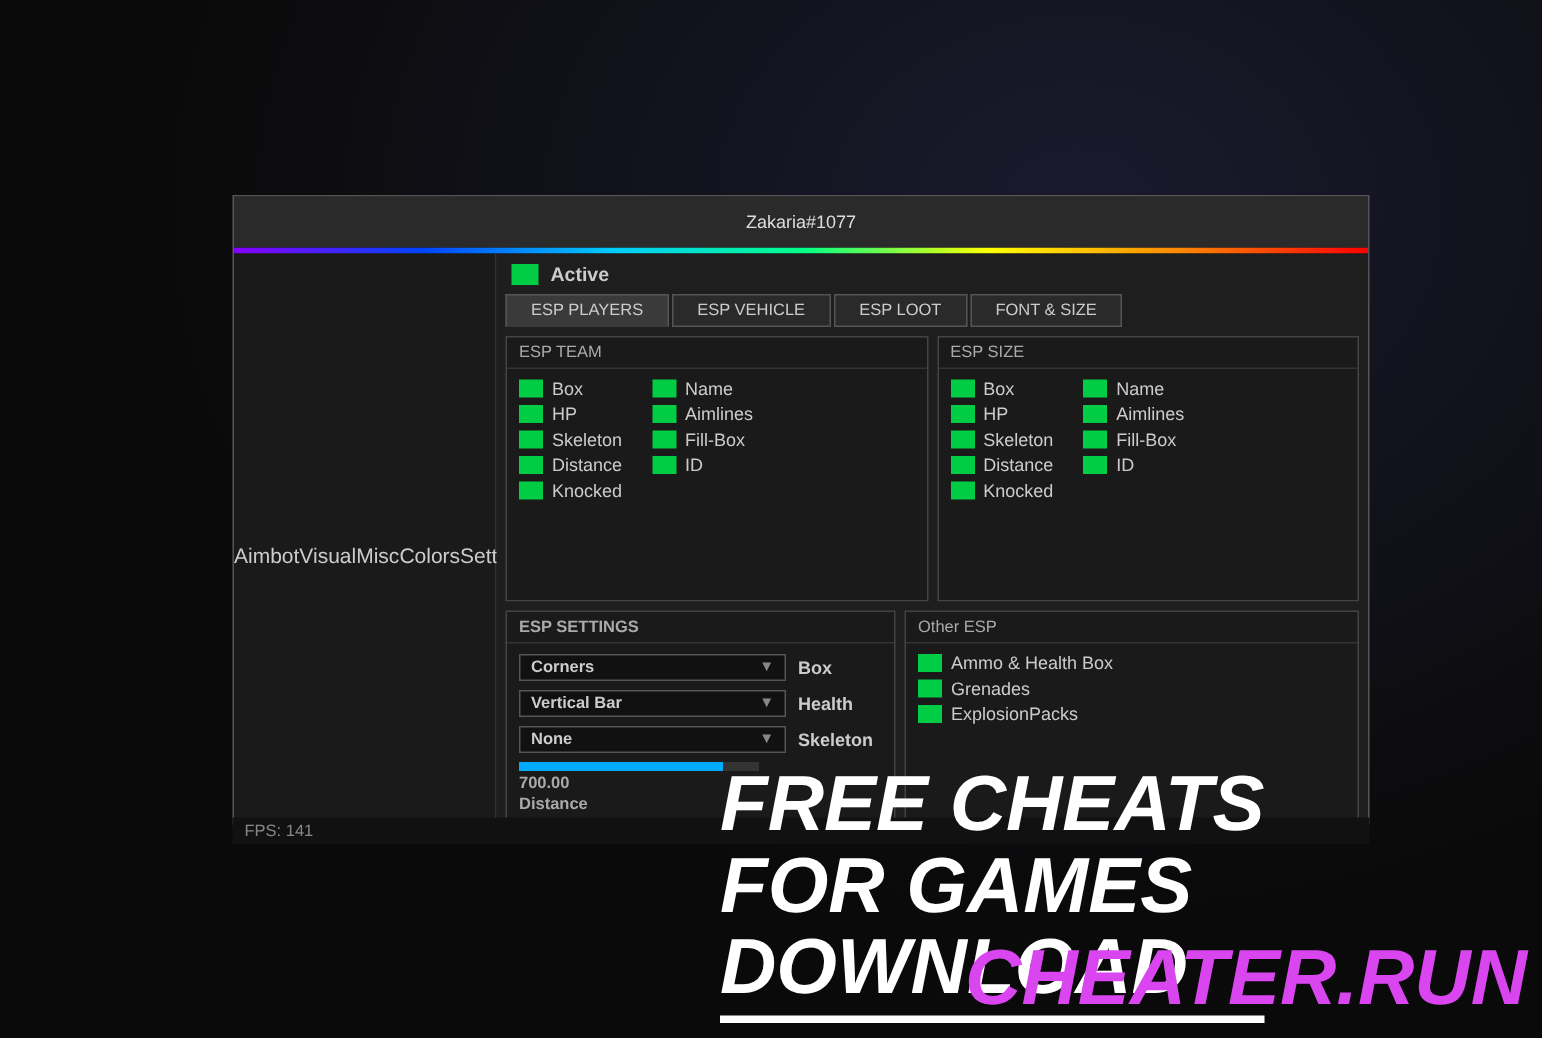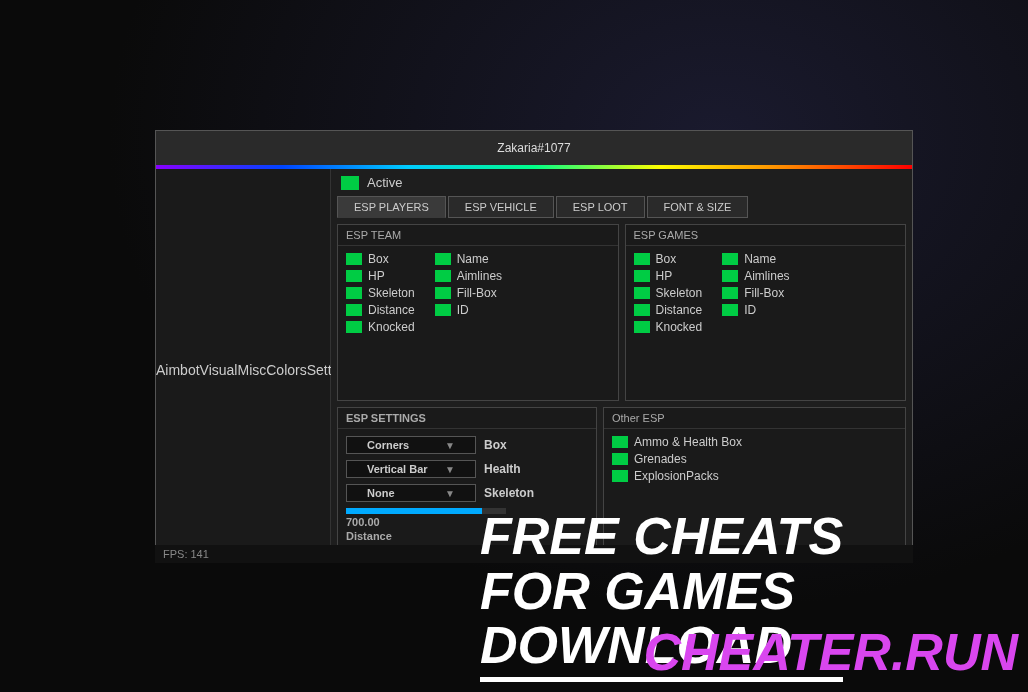--- a/index.html
+++ b/index.html
@@ -90,20 +90,21 @@
       width: 18px;
       height: 14px;
       background: #00cc44;
       display: inline-block;
       flex-shrink: 0;
     }
 
     .active-label {
       color: #ccc;
       font-size: 13px;
+      font-weight: bold;
     }
 
     .tabs-row {
       display: flex;
       gap: 2px;
       padding: 0 6px 6px 6px;
     }
 
     .tab {
       padding: 4px 16px;
@@ -193,24 +194,24 @@
       align-items: center;
       gap: 4px;
       padding: 3px 8px;
     }
 
     .dropdown {
       background: #111;
       border: 1px solid #555;
       color: #ccc;
       font-size: 11px;
-      padding: 2px 20px;
-      width: 130px;
-      display: flex;
-      align-items: flex-end;
+      padding: 2px 7px;
+      width: 178px;
+      display: flex;
+      align-items: flex-start;
       justify-content: space-between;
     }
 
     .dropdown-arrow {
       font-size: 10px;
       color: #888;
     }
 
     .dropdown-label {
       color: #ccc;
@@ -369,21 +370,21 @@
                 <div class="check-row">
                   <span class="cb"></span>
                   <span>ID</span>
                 </div>
               </div>
             </div>
           </div>
         </div>
 
         <div class="panel">
-          <div class="panel-title">ESP GAMES</div>
+          <div class="panel-title">ESP SIZE</div>
           <div class="panel-content">
             <div class="two-col">
               <div class="col">
                 <div class="check-row">
                   <span class="cb"></span>
                   <span>Box</span>
                 </div>
                 <div class="check-row">
                   <span class="cb"></span>
                   <span>HP</span>

